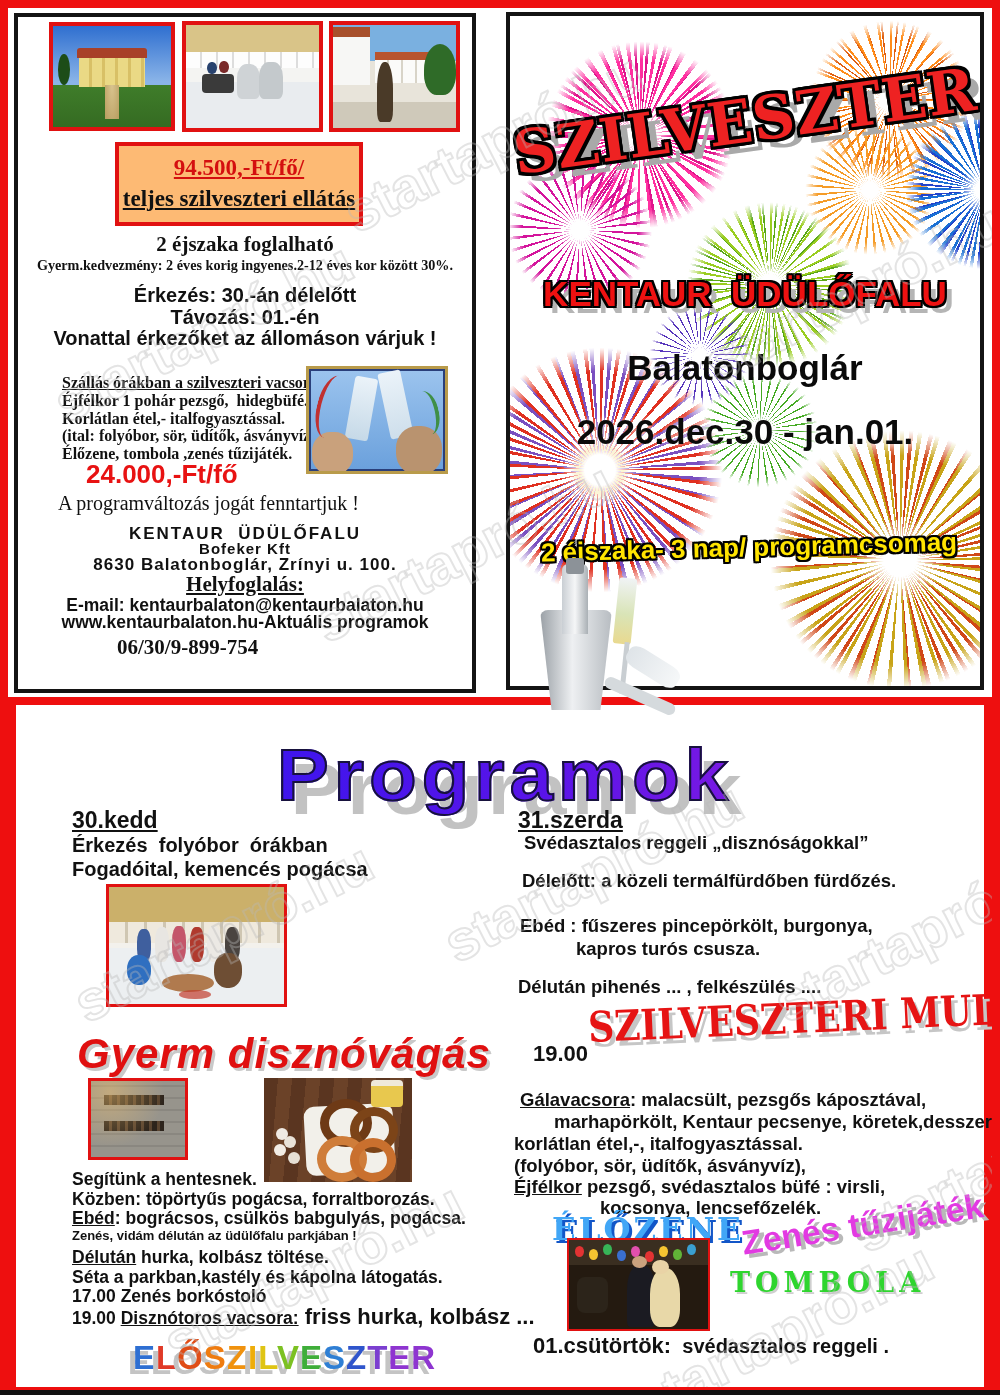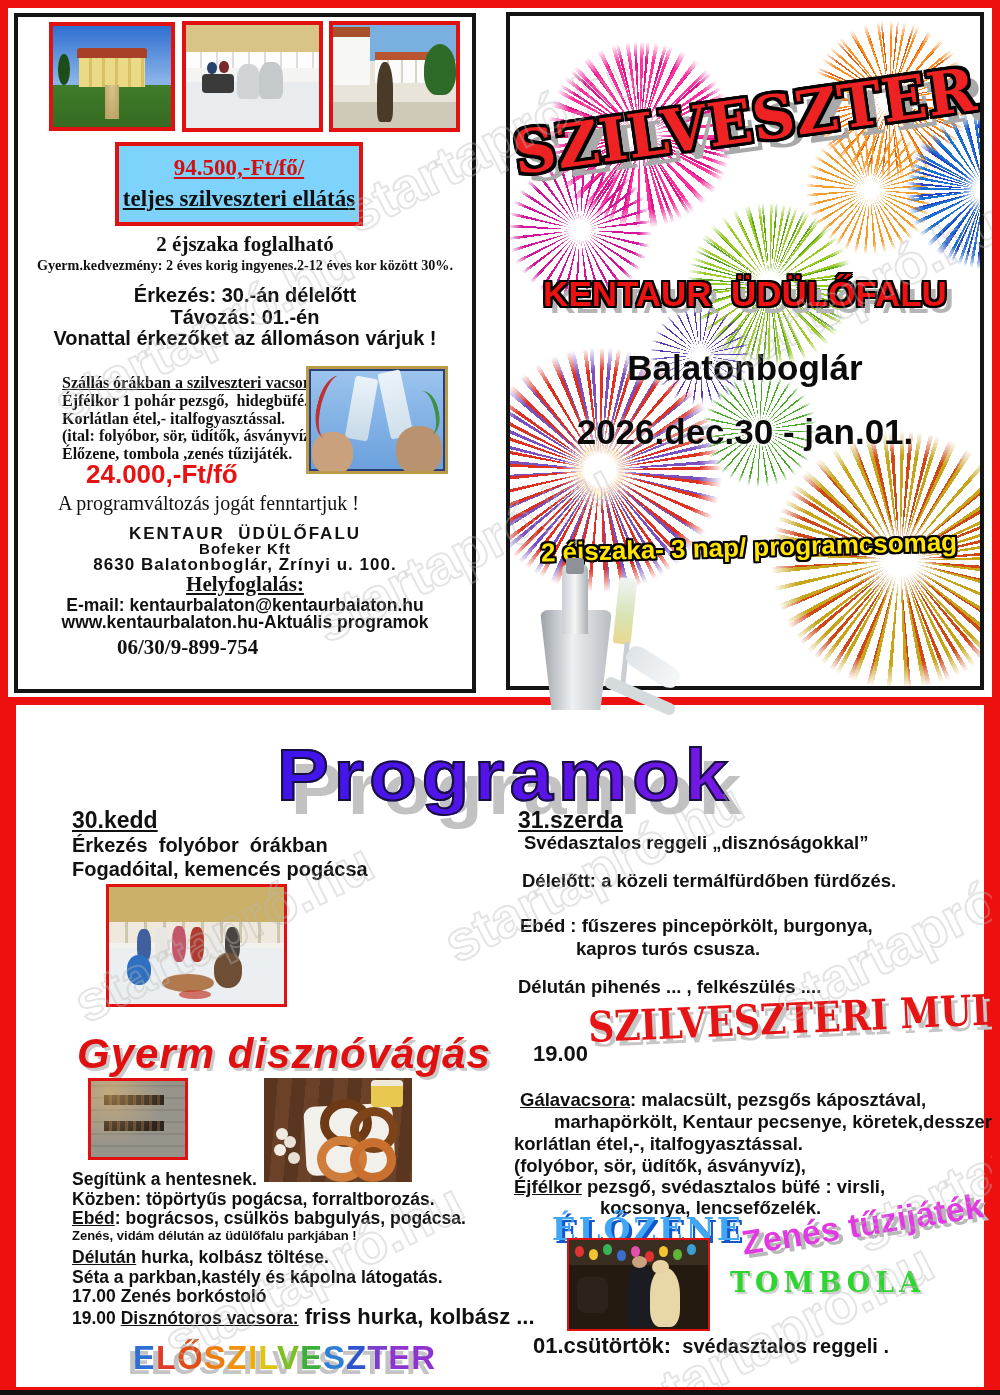--- a/index.html
+++ b/index.html
@@ -93,21 +93,21 @@
   <div class="photo" style="left:329px;top:21px;width:123px;height:103px;">
     <div class="abs" style="inset:0;background:linear-gradient(180deg,#7ab0e0 0 35%,#e8e4da 35% 75%,#cfc9ba 75% 100%);"></div>
     <div class="abs" style="left:0;top:8%;width:30%;height:50%;background:#f7f7f5;"></div>
     <div class="abs" style="left:0;top:2%;width:30%;height:10%;background:#a8502c;"></div>
     <div class="abs" style="left:34%;top:26%;width:56%;height:10%;background:#b8542e;"></div>
     <div class="abs" style="left:34%;top:34%;width:56%;height:22%;background:repeating-linear-gradient(90deg,#fbfbf9 0 12px,#d8d4c8 12px 14px);"></div>
     <div class="abs" style="left:74%;top:18%;width:26%;height:50%;background:#2f6b28;border-radius:50% 50% 40% 40%;"></div>
     <div class="abs" style="left:36%;top:36%;width:13%;height:58%;background:#4a3a28;border-radius:45% 45% 20% 20%;"></div>
   </div>
 
-  <div class="abs" style="left:115px;top:142px;width:240px;height:76px;border:4px solid #e11111;background:#7dd3fc;">
+  <div class="abs" style="left:115px;top:142px;width:240px;height:76px;border:4px solid #e11111;background:#fdba74;">
     <div class="t serif b u ctr" style="left:0;top:9px;width:100%;font-size:23px;color:#d40f0f;">94.500,-Ft/fő/</div>
     <div class="t serif b u ctr" style="left:0;top:40px;width:100%;font-size:23px;">teljes szilveszteri ellátás</div>
   </div>
 
   <div class="t serif b ctr" style="left:20px;top:233px;width:450px;font-size:21px;">2 éjszaka foglalható</div>
   <div class="t serif b ctr" style="left:16px;top:258px;width:458px;font-size:14.2px;">Gyerm.kedvezmény: 2 éves korig ingyenes.2-12 éves kor között 30%.</div>
 
   <div class="t b ctr" style="left:20px;top:284px;width:450px;font-size:20px;">Érkezés: 30.-án délelőtt</div>
   <div class="t b ctr" style="left:20px;top:306px;width:450px;font-size:20px;">Távozás: 01.-én</div>
   <div class="t b ctr" style="left:16px;top:327px;width:458px;font-size:20px;">Vonattal érkezőket az állomáson várjuk !</div>

